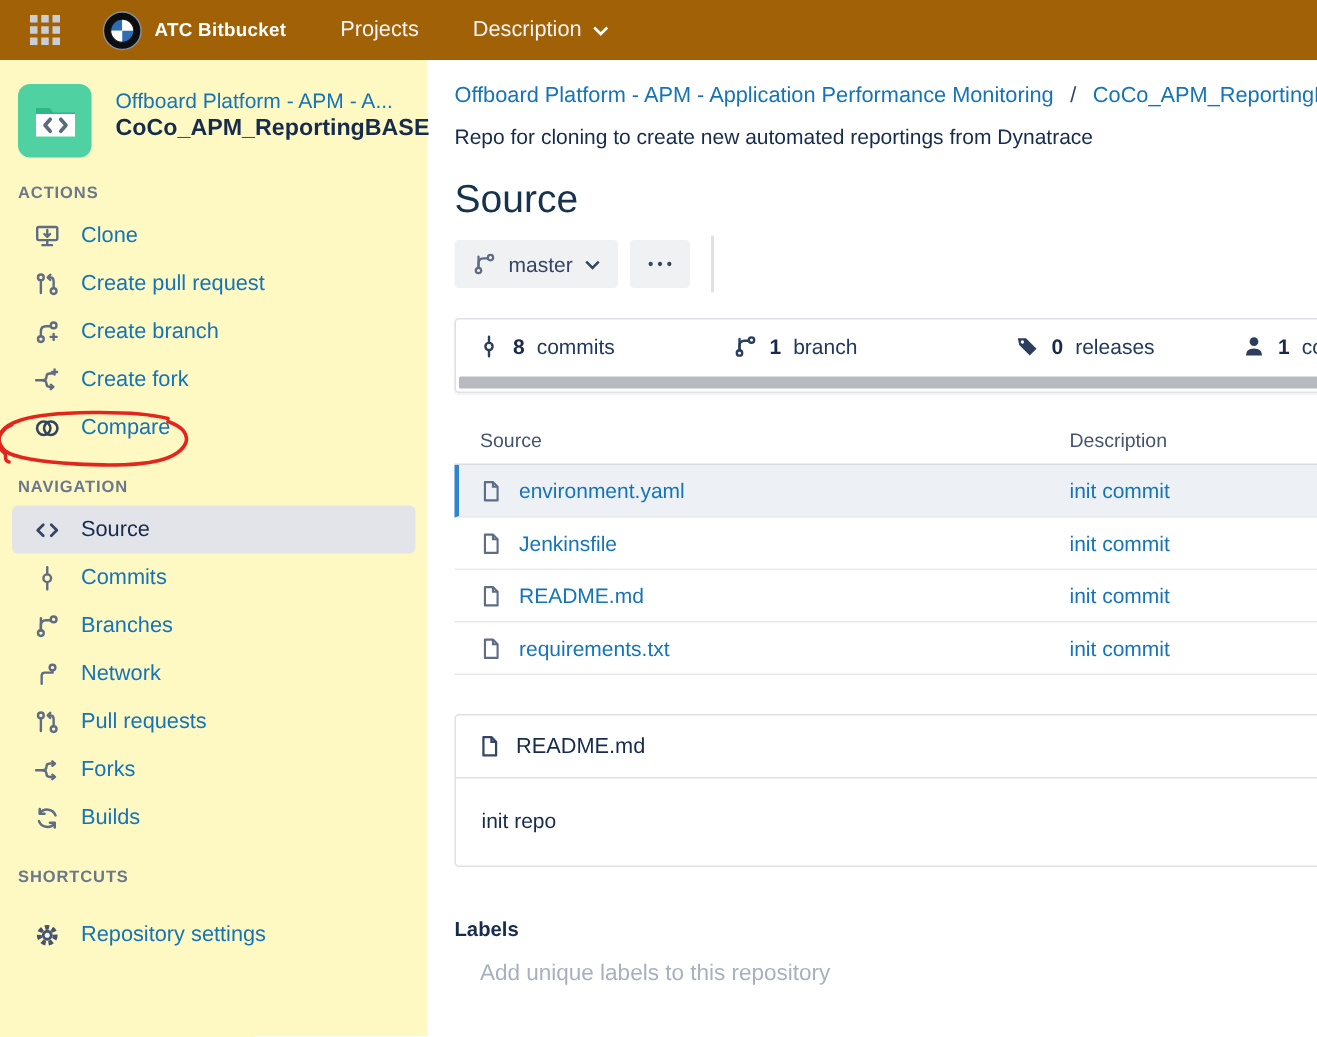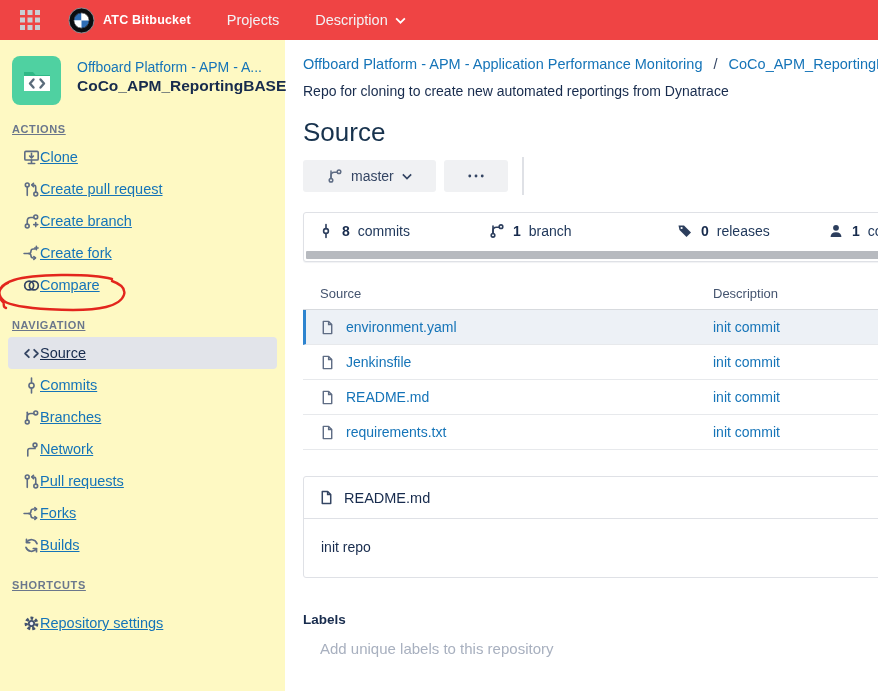--- a/index.html
+++ b/index.html
@@ -1,20 +1,20 @@
 <!DOCTYPE html>
 <html><head>
 <meta charset="utf-8">
 <style>
   * { margin:0; padding:0; box-sizing:border-box; }
   html,body { width:878px; height:691px; overflow:hidden; background:#fff;
     font-family:"Liberation Sans", sans-serif; color:#172b4d; }
 
   
-  .topbar { height:40px; background:#ef4444; display:flex; align-items:center;
+  .topbar { height:40px; background:#a16207; display:flex; align-items:center;
     padding:0 12px; color:#fff; }
   .topbar .appgrid { width:24px; height:24px; margin:0 8px 0 6px; cursor:pointer; }
   .brand { display:flex; align-items:center; gap:8px; margin-left:18px; cursor:pointer; }
   .brand-name { font-size:12.5px; font-weight:bold; letter-spacing:.2px; }
   .topnav { display:flex; align-items:center; margin-left:36px; gap:36px; }
   .topnav .item { font-size:14.5px; color:#f2f3f5; cursor:pointer; display:flex;
     align-items:center; gap:7px; }
 
   
   .layout { display:flex; height:651px; }
@@ -23,41 +23,41 @@
   .sidebar { width:285px; background:#fef9c3; flex:none; position:relative;
     padding:16px 0 0 0; }
   .repo-head { display:flex; gap:16px; padding:0 12px; margin-bottom:18px; }
   .repo-avatar { width:49px; height:49px; border-radius:8px; background:#4fd1a1;
     flex:none; display:flex; align-items:center; justify-content:center; }
   .repo-titles { padding-top:3px; min-width:0; }
   .project-link { font-size:14px; color:#1574b8; cursor:pointer; white-space:nowrap;
     display:block; margin-bottom:2px; }
   .repo-name { font-size:15.5px; font-weight:bold; color:#172b4d; white-space:nowrap; }
   .side-label { font-size:11px; color:#6b778c; letter-spacing:.6px; padding:0 12px;
-    margin:18px 0 6px; font-weight:bold;text-decoration:underline; }
-  .side-item { display:flex; align-items:center; padding:7px 12px 7px 14px;
-    font-size:14.5px; color:#1574b8; cursor:pointer; margin:0 8px; border-radius:4px;text-decoration:underline; }
+    margin:18px 0 6px; font-weight:bold; }
+  .side-item { display:flex; align-items:center; gap:14px; padding:7px 12px 7px 14px;
+    font-size:14.5px; color:#1574b8; cursor:pointer; margin:0 8px; border-radius:4px; }
   .side-item .ic { width:18px; height:18px; flex:none; display:flex;
     align-items:center; justify-content:center; }
   .side-item.active { background:#e2e4ea; color:#172b4d; }
   .side-item.dark { color:#344563; }
   .annotation { position:absolute; left:-6px; top:232px; width:152px; height:44px;
     pointer-events:none; }
 
   
   .main { flex:1; background:#fff; padding:16px 0 0 18px; min-width:0; }
   .breadcrumb { font-size:14.5px; white-space:nowrap; overflow:hidden; }
   .breadcrumb a { color:#1574b8; cursor:pointer; text-decoration:none; }
   .breadcrumb .sep { color:#344563; margin:0 7px; }
   .repo-desc { font-size:14px; color:#172b4d; margin-top:11px; }
   .page-title { font-size:26px; font-weight:400; color:#17324d; margin-top:18px; }
 
   .controls { display:flex; align-items:center; margin-top:12px; height:32px; }
   .btn { background:#f0f1f3; border:none; border-radius:3px; height:32px;
-    display:flex; align-items:center; gap:8px; padding:0 24px; font-size:14px;
+    display:flex; align-items:center; gap:8px; padding:0 12px; font-size:14px;
     color:#344563; cursor:pointer; font-family:inherit; }
   .btn + .btn { margin-left:8px; }
   .vdivider { width:2px; height:38px; background:#dfe1e6; margin:0 14px 0 14px; }
   .path-crumb { font-size:16px; font-weight:bold; color:#172b4d; }
 
   .stats-box { position:relative; margin-top:20px; width:640px; height:50px;
     border:1px solid #dfe1e6; border-radius:3px; background:#fff;
     box-shadow:0 1px 1px rgba(9,30,66,.06); }
   .stat { position:absolute; top:10px; display:flex; align-items:center; gap:8px;
     font-size:14px; color:#21395c; cursor:pointer; }

